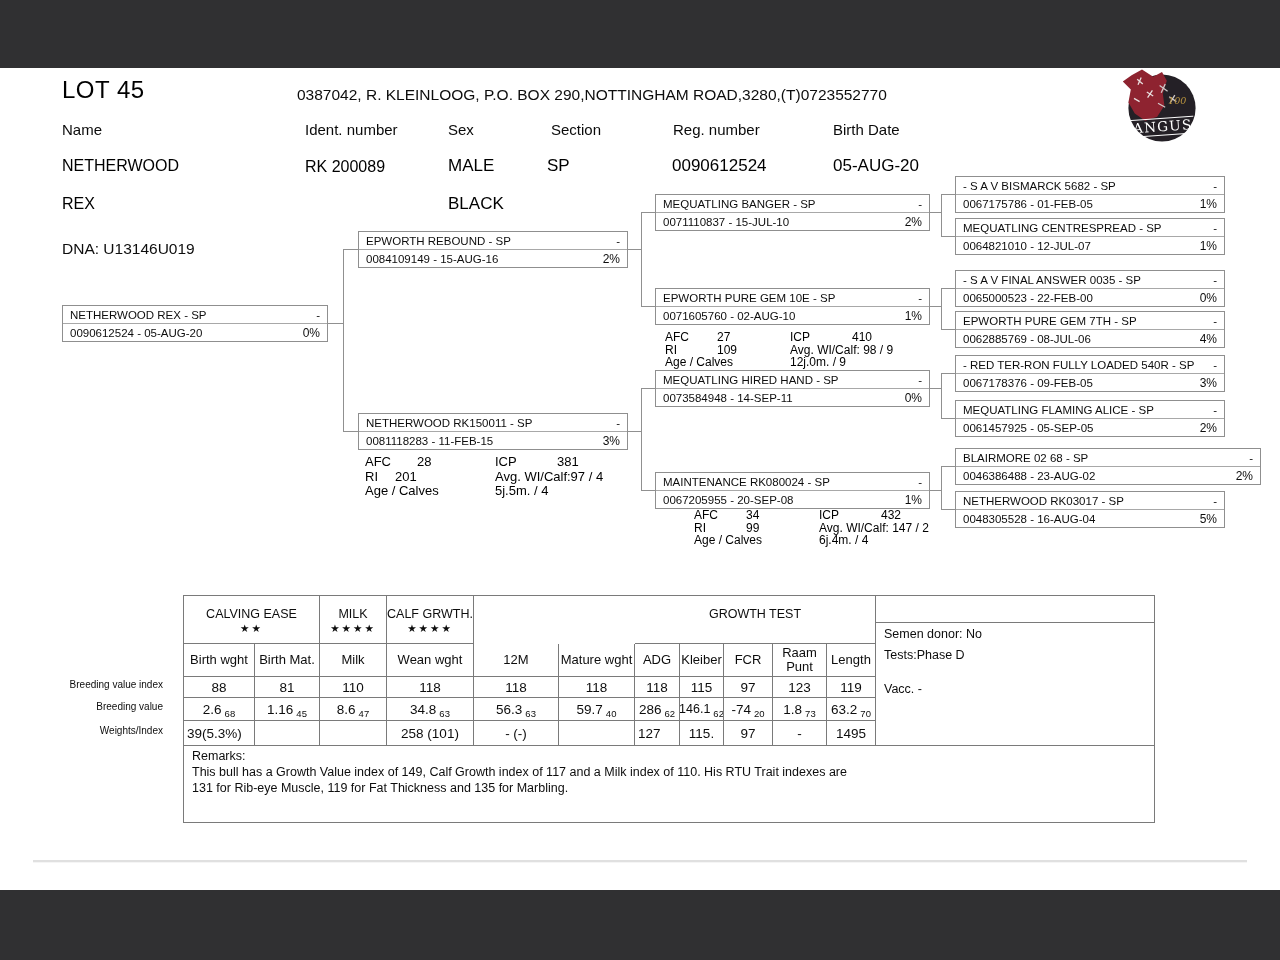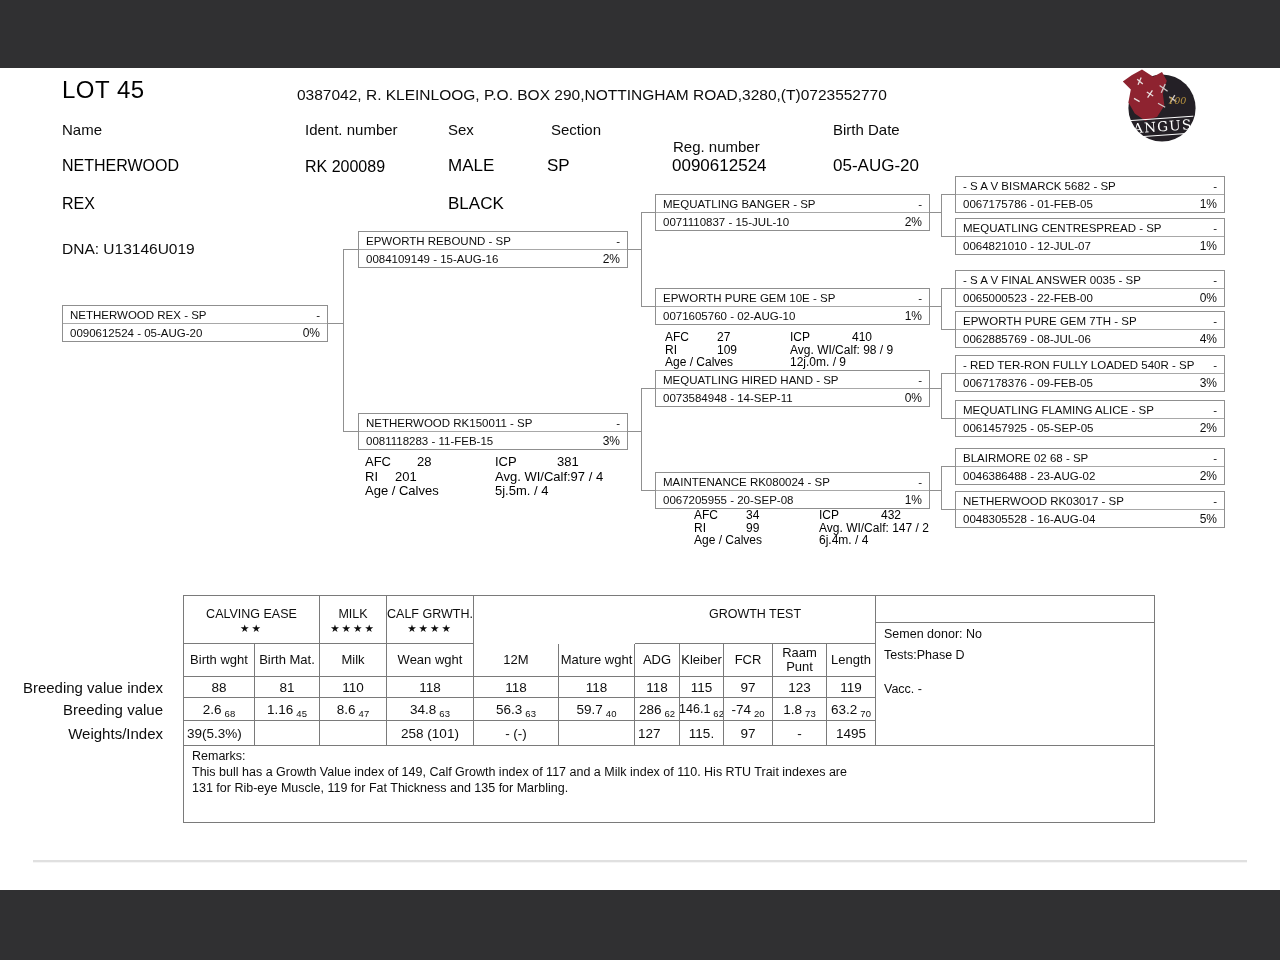--- a/index.html
+++ b/index.html
@@ -44,40 +44,40 @@
   .c.dv{font-size:13.5px;}
   .c.nb{border-bottom:none;}
   .c.la{justify-content:flex-start;padding-left:3px;}
   .sub{font-size:9.5px;position:relative;top:4px;margin-left:3px;}
   .bv-info{position:absolute;left:692px;top:0;width:278px;height:149px;box-sizing:border-box;font-size:12.5px;}
   .bv-info .strip{height:27px;border-bottom:1px solid #7a7a7a;box-sizing:border-box;}
   .bv-info .il{padding:2px 0 0 8px;line-height:19px;}
   .bv-info .il.gap{margin-top:13px;}
   .bv-remarks{position:absolute;left:0;top:149px;width:970px;border-top:1px solid #7a7a7a;box-sizing:border-box;
               padding:2px 8px;font-size:12.5px;line-height:16px;white-space:nowrap;}
-  .rowlab{position:absolute;left:0;width:173px;text-align:right;padding-right:10px;box-sizing:border-box;font-size:15px;}
+  .rowlab{position:absolute;left:0;width:173px;text-align:right;padding-right:10px;box-sizing:border-box;font-size:10px;}
   
   .logo{position:absolute;left:1118px;top:66px;width:80px;height:84px;}
 </style>
 </head>
 <body>
 
 <div class="page">
   <div class="bar top"></div>
   <div class="bar bottom"></div>
   <div class="hairline"></div>
 
   <div class="abs lot" style="left:62px;top:76px;">LOT 45</div>
   <div class="abs breeder" style="left:297px;top:86px;">0387042, R. KLEINLOOG, P.O. BOX 290,NOTTINGHAM ROAD,3280,(T)0723552770</div>
 
   <div class="abs flabel" style="left:62px;top:121px;">Name</div>
   <div class="abs flabel" style="left:305px;top:121px;">Ident. number</div>
   <div class="abs flabel" style="left:448px;top:121px;">Sex</div>
   <div class="abs flabel" style="left:551px;top:121px;">Section</div>
-  <div class="abs flabel" style="left:673px;top:138px;">Reg. number</div>
+  <div class="abs flabel" style="left:673px;top:121px;">Reg. number</div>
   <div class="abs flabel" style="left:833px;top:121px;">Birth Date</div>
 
   <div class="abs fvalue sm" style="left:62px;top:157px;">NETHERWOOD</div>
   <div class="abs fvalue sm" style="left:305px;top:158px;">RK  200089</div>
   <div class="abs fvalue" style="left:448px;top:156px;">MALE</div>
   <div class="abs fvalue" style="left:547px;top:156px;">SP</div>
   <div class="abs fvalue" style="left:672px;top:156px;">0090612524</div>
   <div class="abs fvalue" style="left:833px;top:156px;">05-AUG-20</div>
 
   <div class="abs fvalue sm" style="left:62px;top:195px;">REX</div>
@@ -251,21 +251,21 @@
   <div class="pbox" style="left:955px;top:400px;width:270px;">
     <div class="pr first">
         <span>MEQUATLING FLAMING ALICE - SP</span>
         <span>-</span>
       </div>
     <div class="pr">
         <span>0061457925 - 05-SEP-05</span>
         <span class="pct">2%</span>
       </div>
   </div>
-  <div class="pbox" style="left:955px;top:448px;width:270px;">
+  <div class="pbox" style="left:955px;top:448px;width:306px;">
     <div class="pr first">
         <span>BLAIRMORE 02 68 - SP</span>
         <span>-</span>
       </div>
     <div class="pr">
         <span>0046386488 - 23-AUG-02</span>
         <span class="pct">2%</span>
       </div>
   </div>
   <div class="pbox" style="left:955px;top:491px;width:270px;">

